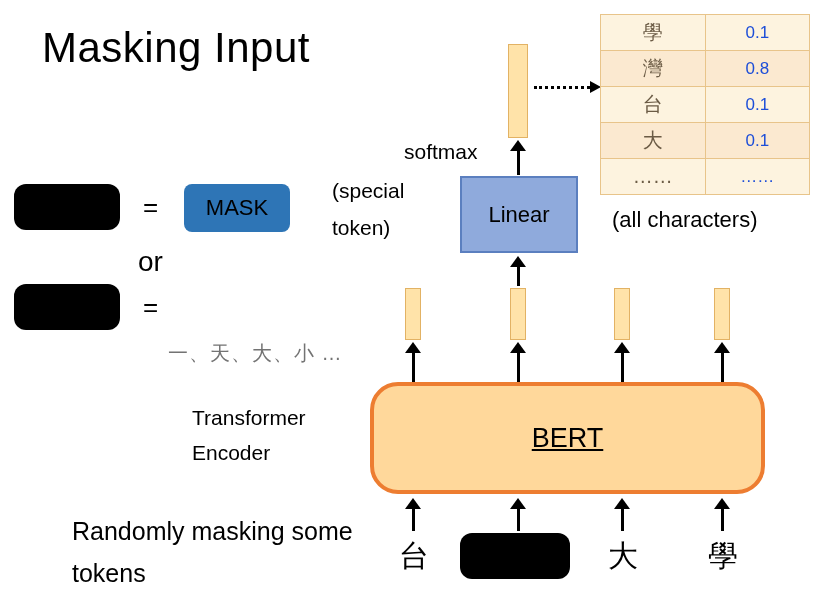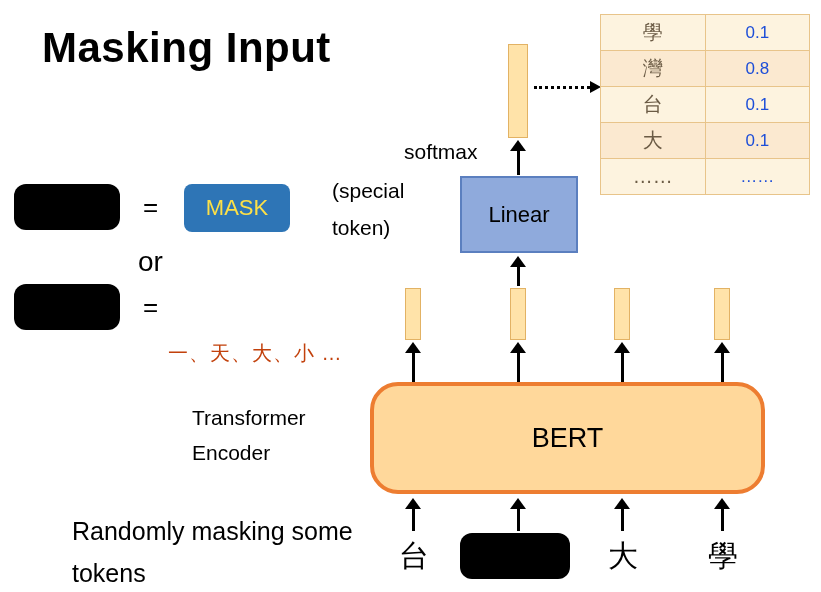--- a/index.html
+++ b/index.html
@@ -1,45 +1,45 @@
 <!DOCTYPE html>
 <html><head>
 <meta charset="utf-8">
 <style>
   html,body{margin:0;padding:0;background:#fff;}
   body{font-family:"Liberation Sans","DejaVu Sans",sans-serif;color:#000;}
   .stage{position:relative;width:821px;height:592px;background:#ffffff;overflow:hidden;}
 
   .abs{position:absolute;}
 
-  .title{left:42px;top:24px;font-size:42px;font-weight:700;letter-spacing:0.5px;}
+  .title{left:42px;top:24px;font-size:42px;font-weight:400;letter-spacing:0.5px;}
   .subtitle{left:74px;top:90px;font-size:17px;}
 
   .black-box{background:#000;border-radius:12px;}
   .bb1{left:14px;top:184px;width:106px;height:46px;}
   .bb2{left:14px;top:284px;width:106px;height:46px;}
   .bb-input{left:460px;top:533px;width:110px;height:46px;}
 
   .equals{font-size:26px;font-weight:400;}
   .eq1{left:143px;top:192px;}
   .eq2{left:143px;top:292px;}
   .or-label{left:138px;top:246px;font-size:28px;}
 
   .mask-box{left:184px;top:184px;width:106px;height:48px;background:#2E75B6;border-radius:8px;
-    display:flex;align-items:center;justify-content:center;color:#fde047;font-size:22px;}
+    display:flex;align-items:center;justify-content:center;color:#000000;font-size:22px;}
   .random-box{left:184px;top:283px;width:138px;height:48px;background:#70AD47;border-radius:8px;
     display:flex;align-items:center;justify-content:center;color:#fff;font-size:22px;}
   .special-note{left:296px;top:172px;width:112px;font-size:21px;line-height:37px;margin-left:36px;}
-  .random-examples{left:168px;top:340px;font-size:20px;color:#c2410c;letter-spacing:1px;}
+  .random-examples{left:168px;top:340px;font-size:20px;color:#737373;letter-spacing:1px;}
 
   .transformer-label{left:192px;top:400px;width:176px;font-size:21px;line-height:35px;text-align:left;}
   .bottom-note{left:72px;top:510px;width:290px;font-size:25px;line-height:42px;}
 
   .bert-box{left:370px;top:382px;width:395px;height:112px;background:#FFD89B;border:4px solid #ED7D31;
-    border-radius:28px;box-sizing:border-box;display:flex;align-items:center;justify-content:center;font-size:27px;}
+    border-radius:28px;box-sizing:border-box;display:flex;align-items:center;justify-content:center;font-size:27px;text-decoration:underline;}
 
   .embed-bar{background:#FFE3A9;border:1px solid #E2B264;box-sizing:border-box;}
   .bar{width:16px;height:52px;top:288px;}
   .bar1{left:405px;} .bar2{left:510px;} .bar3{left:614px;} .bar4{left:714px;}
   .tall-bar{left:508px;top:44px;width:20px;height:94px;}
 
   .linear-box{left:460px;top:176px;width:118px;height:77px;background:#8FAADC;border:2px solid #5B7FBF;
     box-sizing:border-box;display:flex;align-items:center;justify-content:center;font-size:22px;}
   .softmax-label{left:404px;top:140px;font-size:21px;}
 
@@ -143,20 +143,21 @@
     <tr>
       <td class="char">大</td>
       <td class="prob">0.1</td>
     </tr>
     <tr>
       <td class="char">……</td>
       <td class="prob">……</td>
     </tr>
   </tbody>
     </table>
+  <div class="abs all-chars-label">(all characters)</div>
 
   <div class="abs arrow-up a-bot ax1">
       <span class="head"></span>
       <span class="shaft"></span>
     </div>
   <div class="abs arrow-up a-bot ax2">
       <span class="head"></span>
       <span class="shaft"></span>
     </div>
   <div class="abs arrow-up a-bot ax3">

